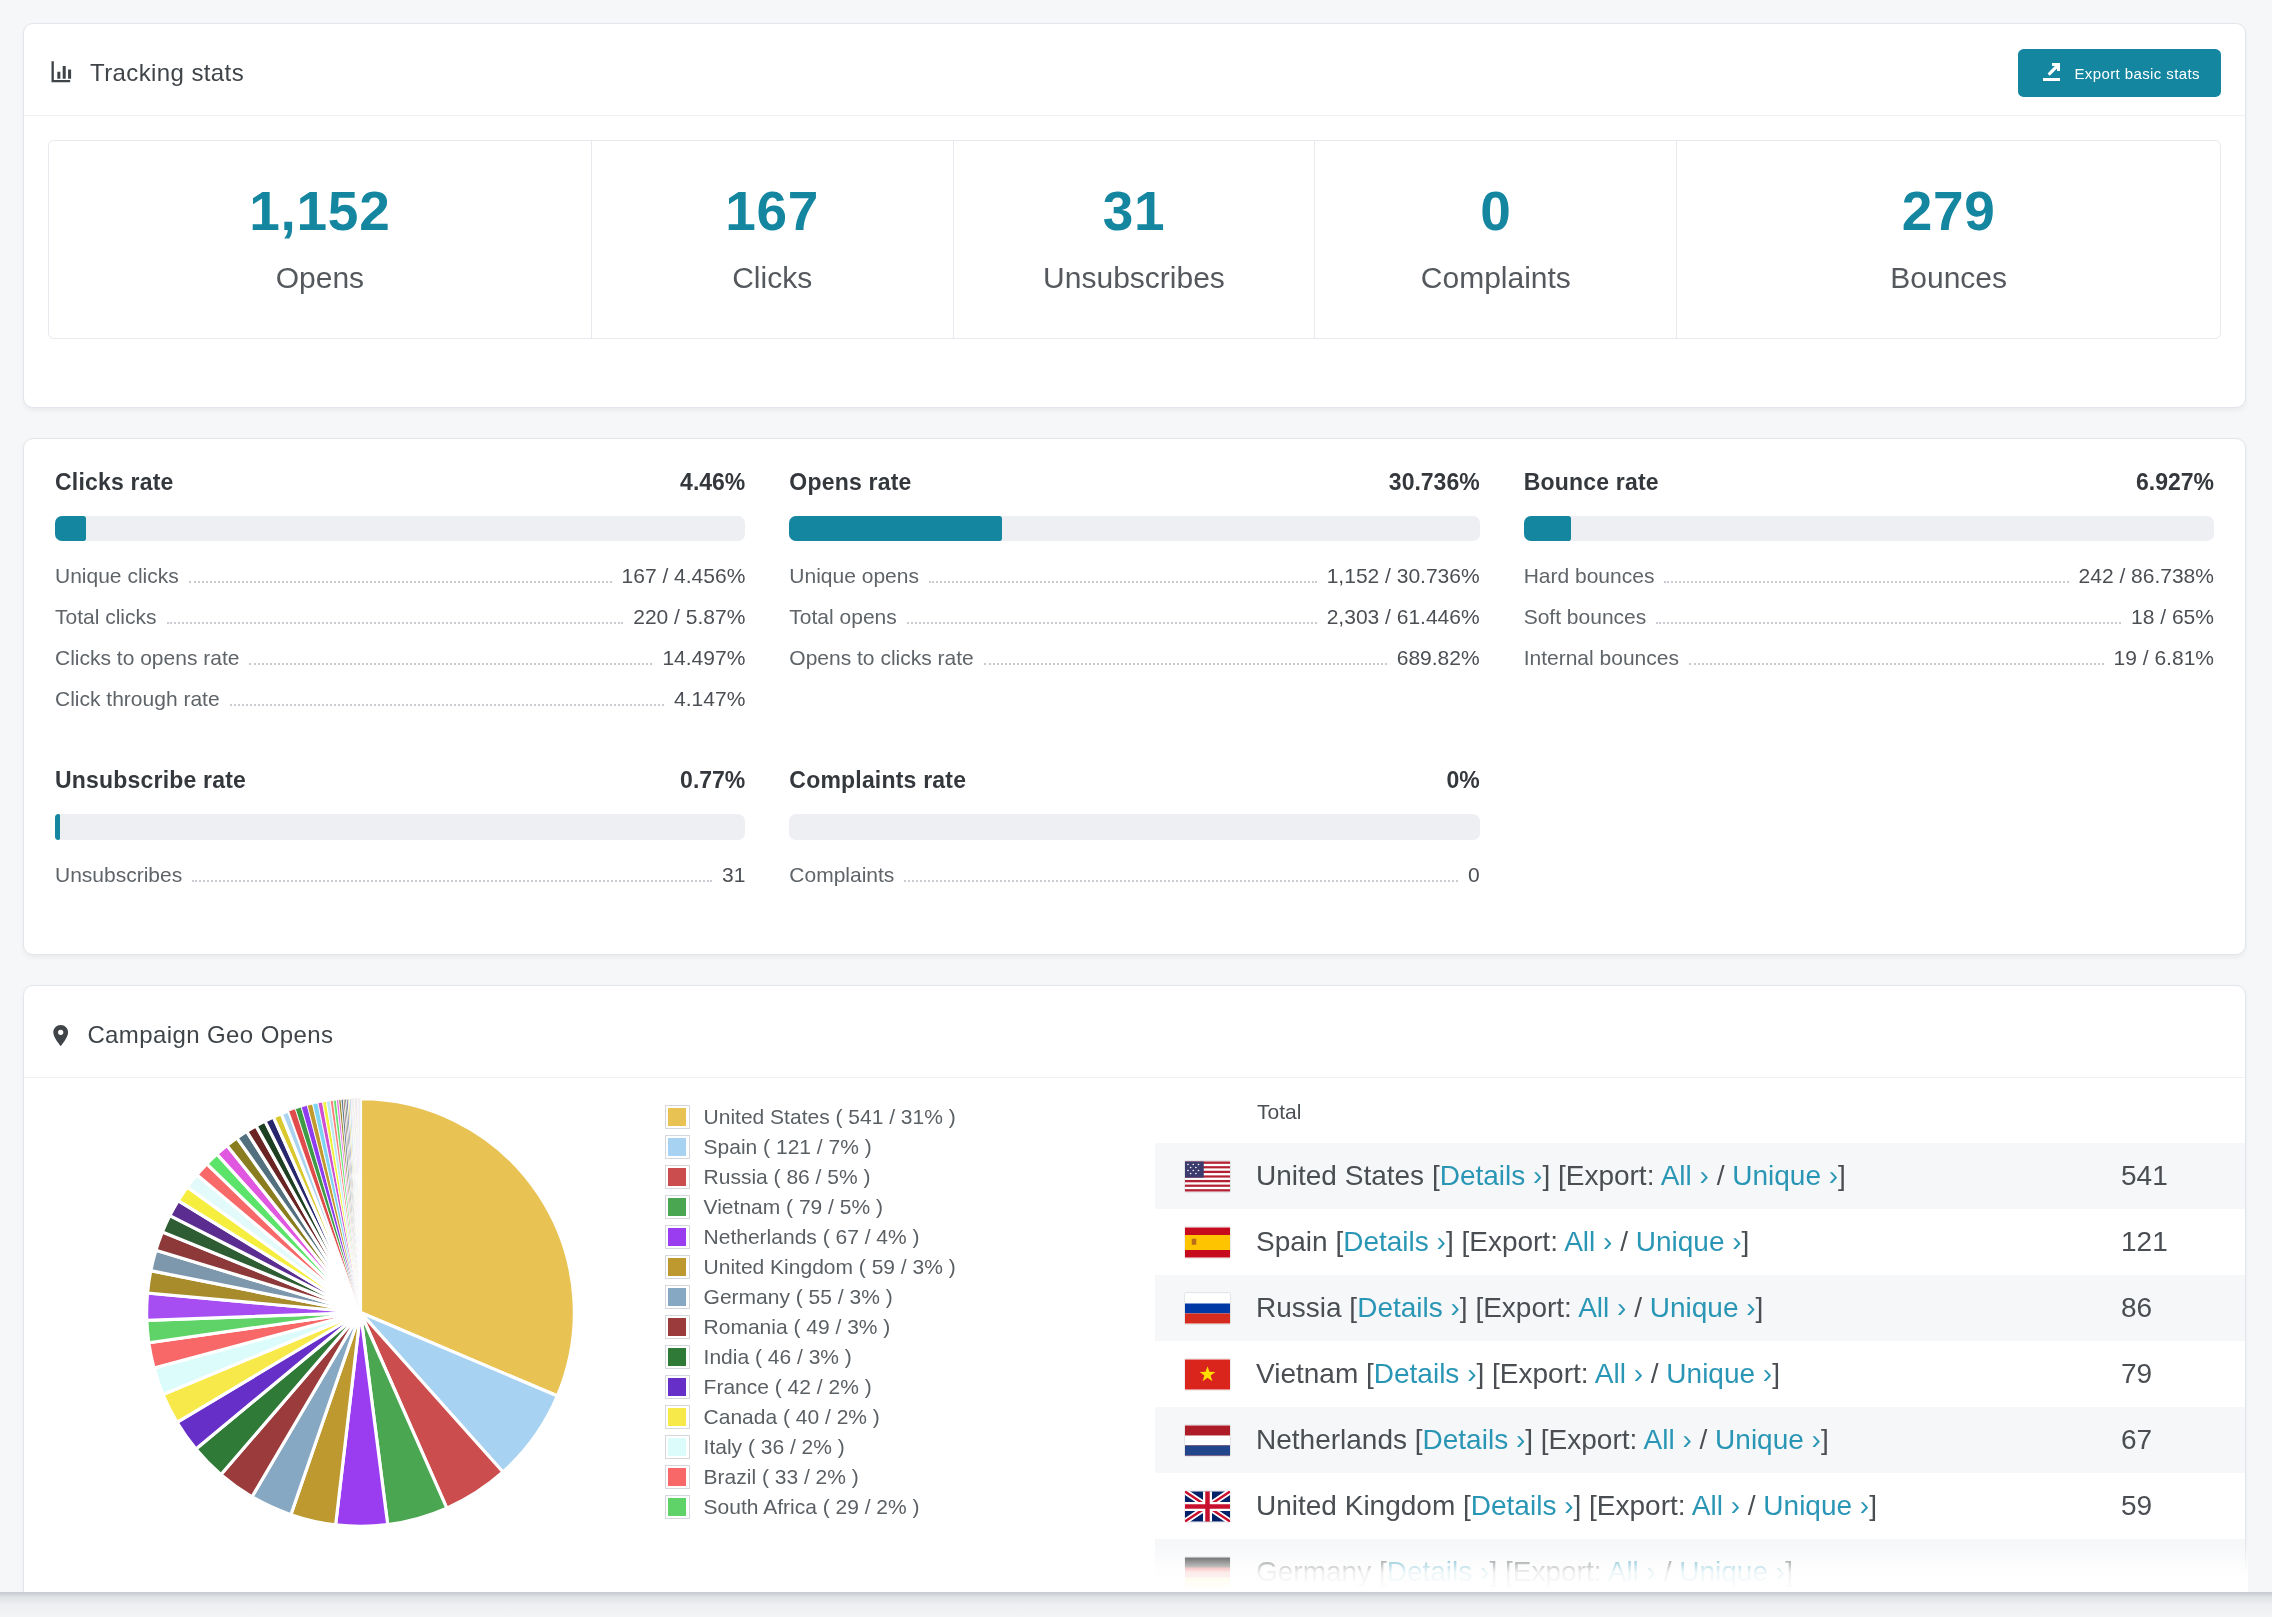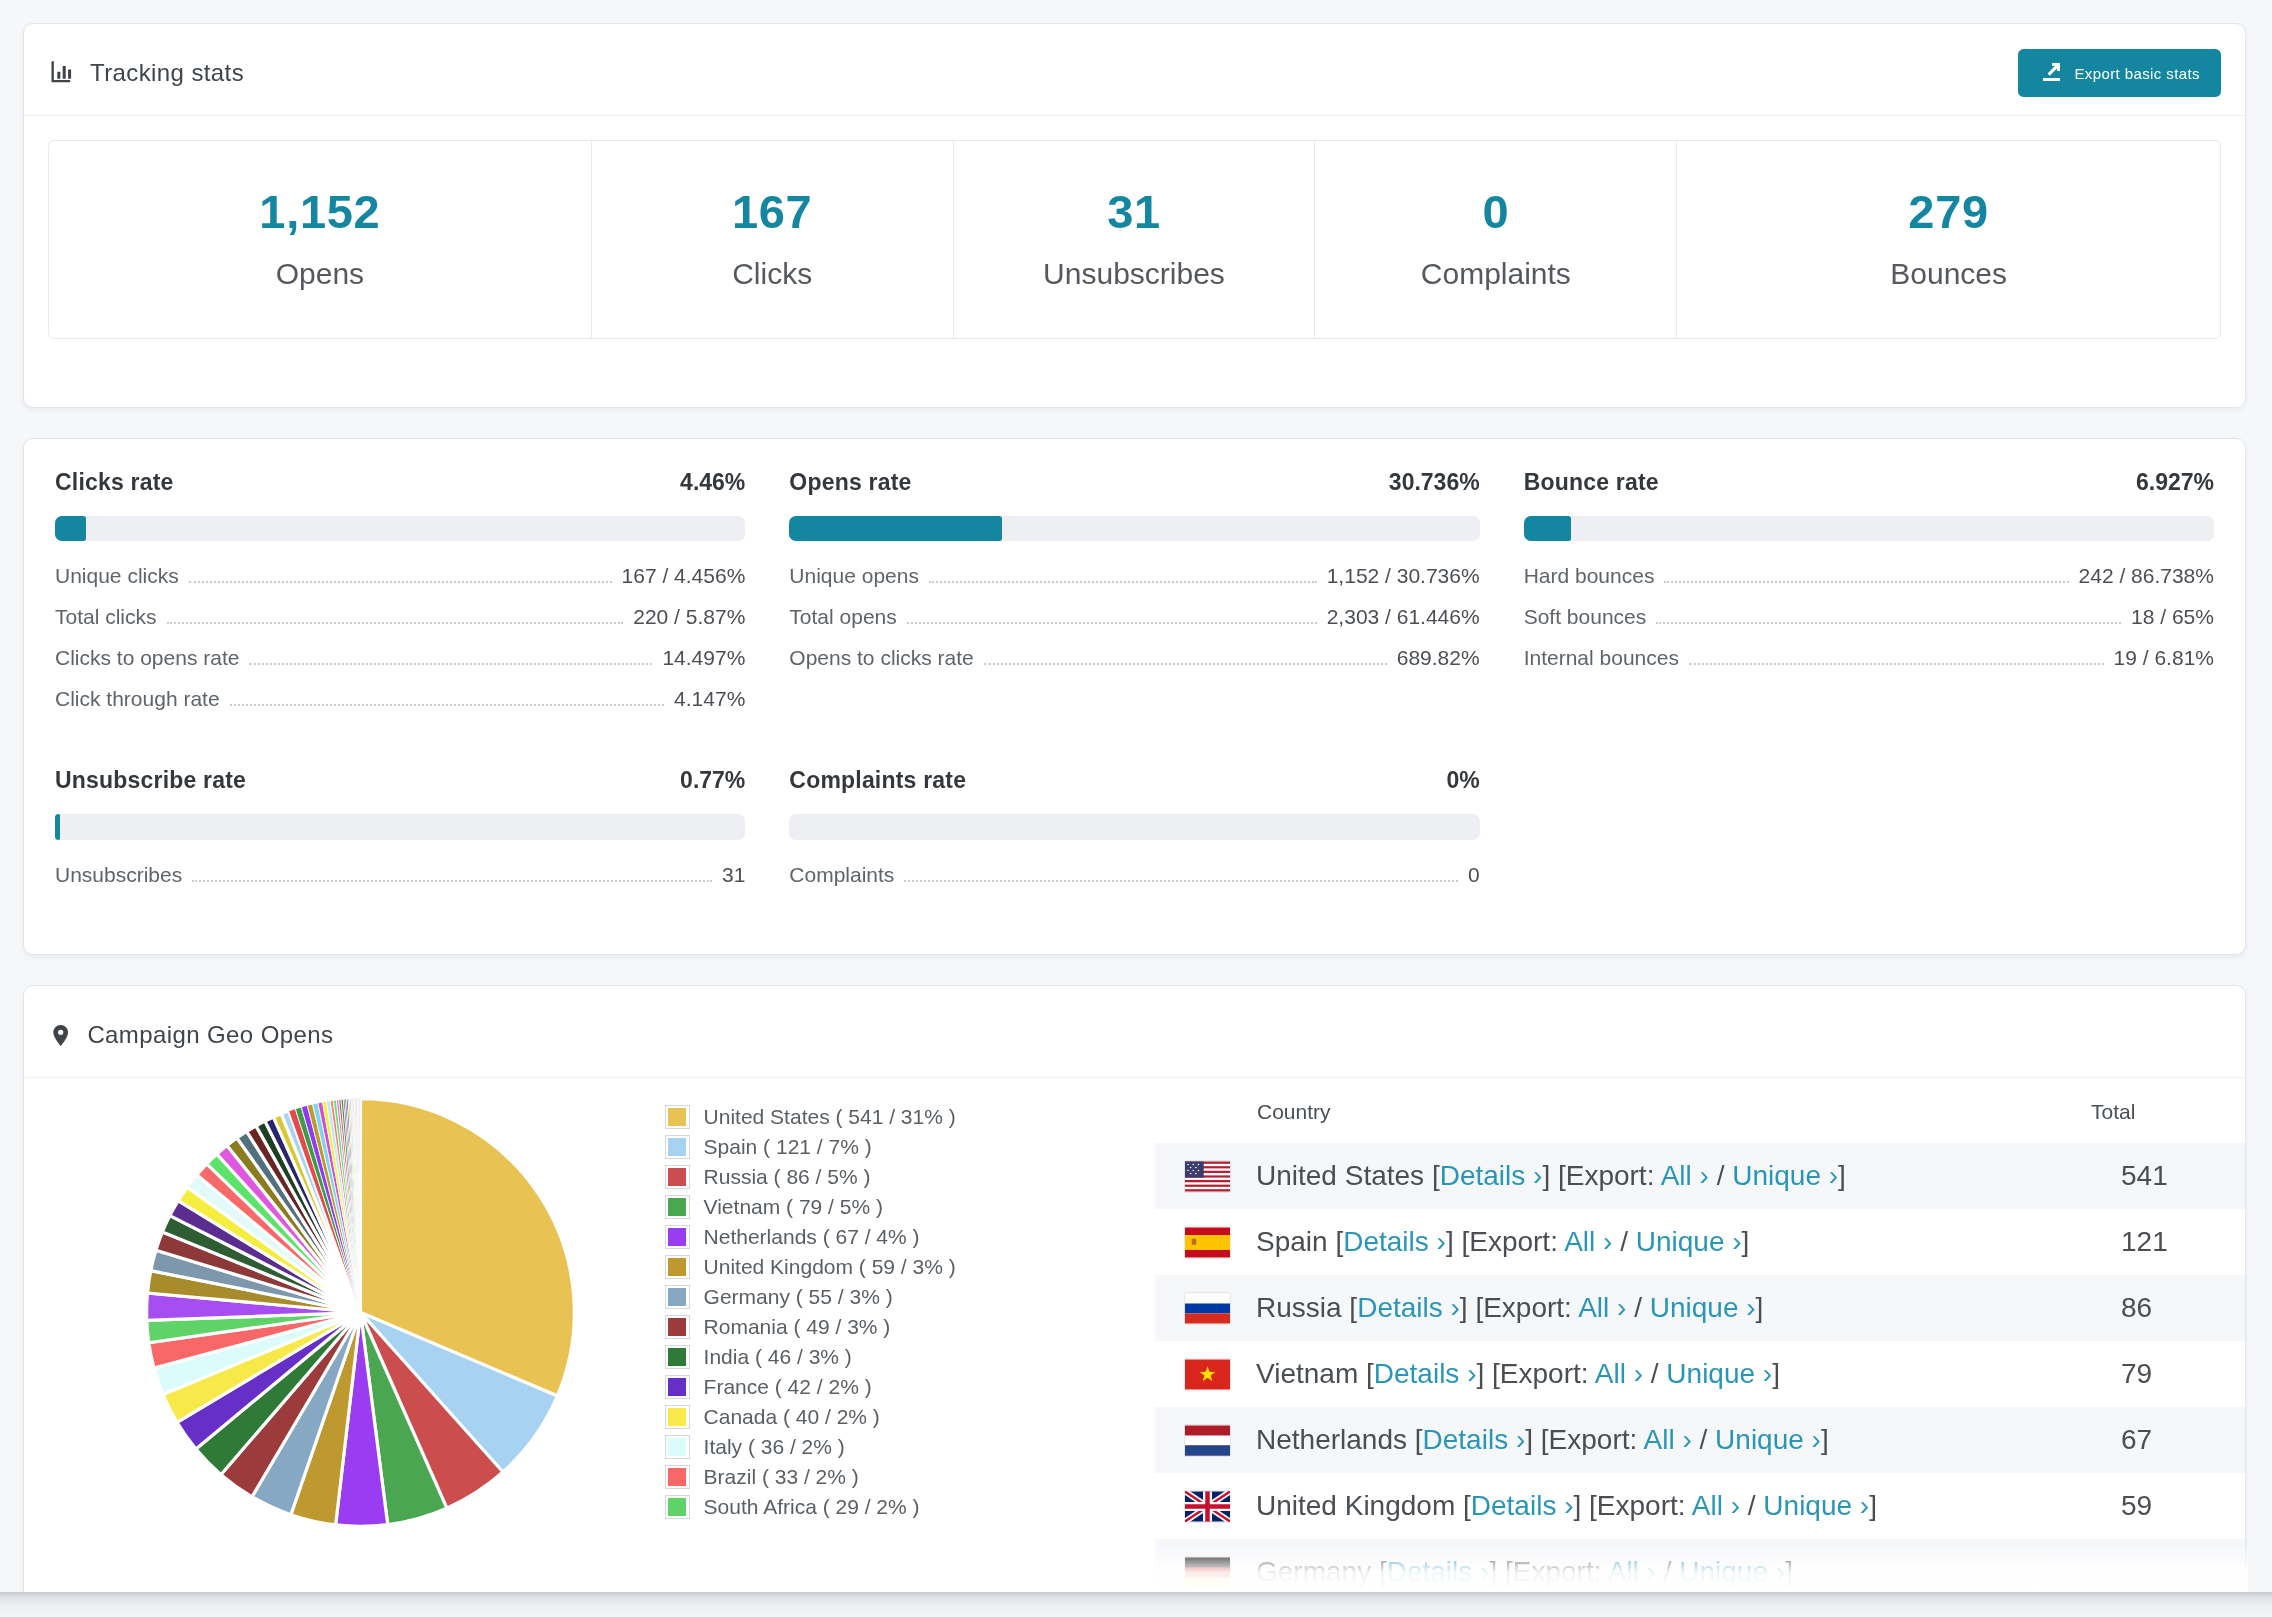--- a/index.html
+++ b/index.html
@@ -40,21 +40,21 @@
     margin:24px 24px 0 24px;height:199px;
     border:1.4px solid #e6e9ee;border-radius:5.6px;
     display:grid;grid-template-columns:1.5fr 1fr 1fr 1fr 1.5fr;
     box-sizing:border-box;
   }
   .stat-cell{
     display:flex;flex-direction:column;align-items:center;justify-content:center;
     border-right:1.4px solid #e6e9ee;
   }
   .stat-cell:last-child{border-right:none;}
-  .stat-value{font-size:47px;font-weight:700;color:#1486a0;letter-spacing:0.7px;line-height:1;}
+  .stat-value{font-size:55px;font-weight:700;color:#1486a0;letter-spacing:0.7px;line-height:1;}
   .stat-label{font-size:30px;color:#55595e;margin-top:22px;}
 
   
   .rates-wrap{padding:30px 31px 0 31px;}
   .rates-row{display:grid;grid-template-columns:1fr 1fr 1fr;column-gap:44px;}
   .rates-row + .rates-row{margin-top:38px;}
   .panel-head{display:flex;justify-content:space-between;align-items:baseline;}
   .panel-title{font-size:23px;font-weight:700;color:#34383d;letter-spacing:0.2px;}
   .panel-value{font-size:23px;font-weight:700;color:#34383d;}
   .bar-track{margin-top:20px;height:25.4px;background:#edeff3;border-radius:7px;position:relative;}
@@ -430,21 +430,20 @@
       <div class="legend-item">
         <span class="legend-swatch">
           <i style="background: rgb(95, 211, 104);"></i>
         </span>
         <span class="legend-label">South Africa ( 29 / 2% )</span>
       </div>
     </div>
 
   <div class="geo-table">
     <div class="gt-header">
-      <div class="gt-country-col">Country</div>
       <div class="gt-total-col">Total</div>
     </div>
     <div>
         <div class="t-row odd">
           <span class="flag">
             <svg width="45" height="31" viewBox="0 0 60 40">
               <rect width="60" height="40" fill="#b22234"></rect>
               <g fill="#fff">
                 <rect y="3.1" width="60" height="3.1"></rect>
                 <rect y="9.2" width="60" height="3.1"></rect>

